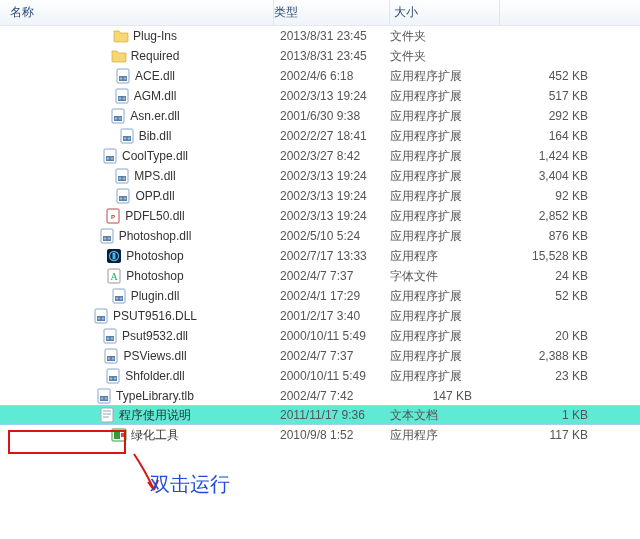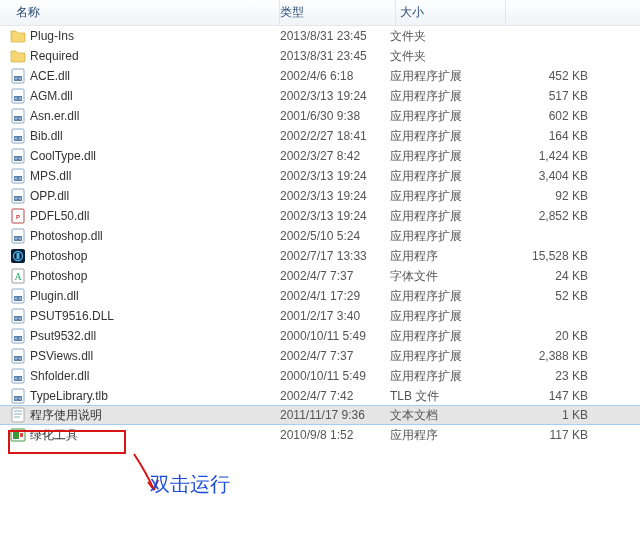--- a/index.html
+++ b/index.html
@@ -13,43 +13,43 @@
     overflow: hidden;
     position: relative;
   }
   .header {
     display: flex;
     background: linear-gradient(#fdfefe, #f0f4f8);
     border-bottom: 1px solid #e4e8ec;
     height: 26px;
     align-items: center;
     color: #2b4a77;
-    padding-left: 6px;
+    padding-left: 0;
   }
   .col-name { width: 274px; padding-left: 10px; }
   .col-date { width: 110px; }
   .col-type { width: 116px; }
   .col-size { width: 110px; text-align: right; padding-right: 28px; }
   .header > div { border-right: 1px solid #e0e6ec; height: 100%; display: flex; align-items: center; }
   .header .col-size { justify-content: flex-start; padding-left: 4px; text-align:left;}
   .rows { }
   .row {
     display: flex;
     height: 20px;
     align-items: center;
     padding-left: 6px;
     color: #333;
   }
-  .row .cell-name { width: 274px; display: flex; align-items: center; gap: 4px; padding-left: 4px; }
+  .row .cell-name { width: 274px; display: flex; align-items: center; gap: 4px; padding-left: 4px; justify-content: center; }
   .row .cell-date { width: 110px; color: #555; }
   .row .cell-type { width: 116px; color: #555; }
   .row .cell-size { width: 110px; text-align: right; padding-right: 28px; color: #555; }
   .icon { width: 16px; height: 16px; display: inline-flex; align-items: center; justify-content: center; flex-shrink: 0; }
   .sel {
-    background: #e5e5e5;
+    background: #5eead4;
     border-top: 1px solid #a5cdf0;
     border-bottom: 1px solid #a5cdf0;
     height: 20px;
     margin-top: -1px;
   }
   .redbox {
     position: absolute;
     border: 2px solid #d81414;
     left: 8px;
     top: 430px;
@@ -147,21 +147,21 @@
             <rect x="2" y="1" width="12" height="14" rx="1" fill="#fff" stroke="#8aa8c8"></rect>
             <rect x="4" y="8" width="8" height="5" fill="#5a7fa8"></rect>
             <circle cx="6" cy="10.5" r="1.3" fill="#9bb8d6"></circle>
             <circle cx="10" cy="10.5" r="1.3" fill="#9bb8d6"></circle>
           </svg>
         </span>
         <span>Asn.er.dll</span>
       </div>
       <div class="cell-date">2001/6/30 9:38</div>
       <div class="cell-type">应用程序扩展</div>
-      <div class="cell-size">602 KB</div>
+      <div class="cell-size">292 KB</div>
     </div>
     <div class="row">
       <div class="cell-name">
         <span class="icon">
           <svg width="16" height="16">
             <rect x="2" y="1" width="12" height="14" rx="1" fill="#fff" stroke="#8aa8c8"></rect>
             <rect x="4" y="8" width="8" height="5" fill="#5a7fa8"></rect>
             <circle cx="6" cy="10.5" r="1.3" fill="#9bb8d6"></circle>
             <circle cx="10" cy="10.5" r="1.3" fill="#9bb8d6"></circle>
           </svg>
@@ -241,20 +241,21 @@
             <rect x="2" y="1" width="12" height="14" rx="1" fill="#fff" stroke="#8aa8c8"></rect>
             <rect x="4" y="8" width="8" height="5" fill="#5a7fa8"></rect>
             <circle cx="6" cy="10.5" r="1.3" fill="#9bb8d6"></circle>
             <circle cx="10" cy="10.5" r="1.3" fill="#9bb8d6"></circle>
           </svg>
         </span>
         <span>Photoshop.dll</span>
       </div>
       <div class="cell-date">2002/5/10 5:24</div>
       <div class="cell-type">应用程序扩展</div>
+      <div class="cell-size">876 KB</div>
     </div>
     <div class="row">
       <div class="cell-name">
         <span class="icon">
           <svg width="16" height="16">
             <rect x="1" y="1" width="14" height="14" rx="2" fill="#0a1e36"></rect>
             <circle cx="8" cy="8" r="4.5" fill="none" stroke="#4fb3e8" stroke-width="1.3"></circle>
             <rect x="6.5" y="5" width="3" height="6" fill="#4fb3e8"></rect>
           </svg>
         </span>
@@ -363,21 +364,20 @@
           <svg width="16" height="16">
             <rect x="2" y="1" width="12" height="14" rx="1" fill="#fff" stroke="#8aa8c8"></rect>
             <rect x="4" y="8" width="8" height="5" fill="#5a7fa8"></rect>
             <circle cx="6" cy="10.5" r="1.3" fill="#9bb8d6"></circle>
             <circle cx="10" cy="10.5" r="1.3" fill="#9bb8d6"></circle>
           </svg>
         </span>
         <span>TypeLibrary.tlb</span>
       </div>
       <div class="cell-date">2002/4/7 7:42</div>
-      <div class="cell-type">TLB 文件</div>
       <div class="cell-size">147 KB</div>
     </div>
     <div class="row sel">
       <div class="cell-name">
         <span class="icon">
           <svg width="16" height="16">
             <rect x="2" y="1" width="12" height="14" rx="1" fill="#fff" stroke="#aaa"></rect>
             <line x1="4" y1="4" x2="12" y2="4" stroke="#8ab" stroke-width="1"></line>
             <line x1="4" y1="7" x2="12" y2="7" stroke="#8ab" stroke-width="1"></line>
             <line x1="4" y1="10" x2="10" y2="10" stroke="#8ab" stroke-width="1"></line>

